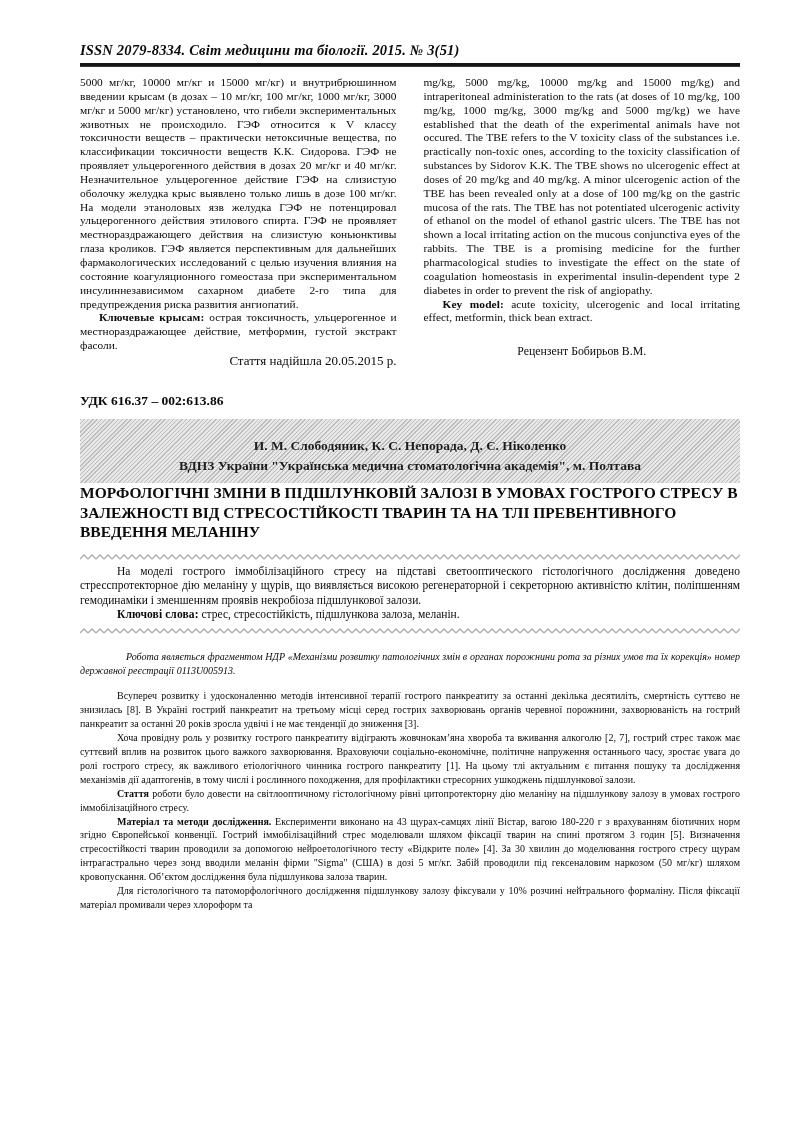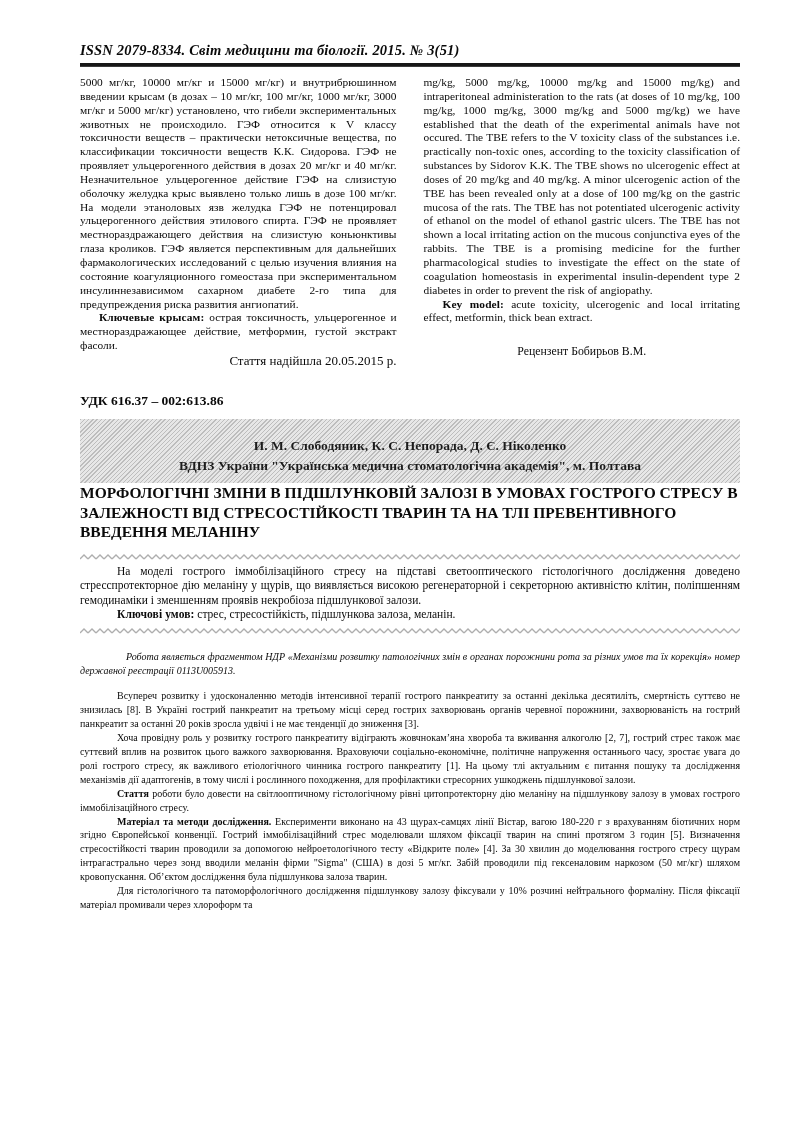--- a/index.html
+++ b/index.html
@@ -75,21 +75,21 @@
     <defs>
       <pattern id="zz1" width="8" height="8" patternUnits="userSpaceOnUse">
         <path d="M0 6 L4 2 L8 6" fill="none" stroke="#aeaeae" stroke-width="1.3"></path>
       </pattern>
     </defs>
     <rect x="0" y="0" width="100%" height="8" fill="url(#zz1)"></rect>
   </svg>
 
   <div class="abstract">
     <p>На моделі гострого іммобілізаційного стресу на підставі светооптического гістологічного дослідження доведено стресспротекторное дію меланіну у щурів, що виявляється високою регенераторной і секреторною активністю клітин, поліпшенням гемодинаміки і зменшенням проявів некробіоза підшлункової залози.</p>
-    <p class="kw" style="text-indent:37px;"><b>Ключові умов:</b><span> стрес, стресостійкість, підшлункова залоза, меланін.</span></p>
+    <p class="kw" style="text-indent:37px;"><b>Ключові слова:</b><span> стрес, стресостійкість, підшлункова залоза, меланін.</span></p>
   </div>
 
   <svg class="zigzag below" xmlns="http://www.w3.org/2000/svg">
     <defs>
       <pattern id="zz2" width="8" height="8" patternUnits="userSpaceOnUse">
         <path d="M0 6 L4 2 L8 6" fill="none" stroke="#aeaeae" stroke-width="1.3"></path>
       </pattern>
     </defs>
     <rect x="0" y="0" width="100%" height="8" fill="url(#zz2)"></rect>
   </svg>

